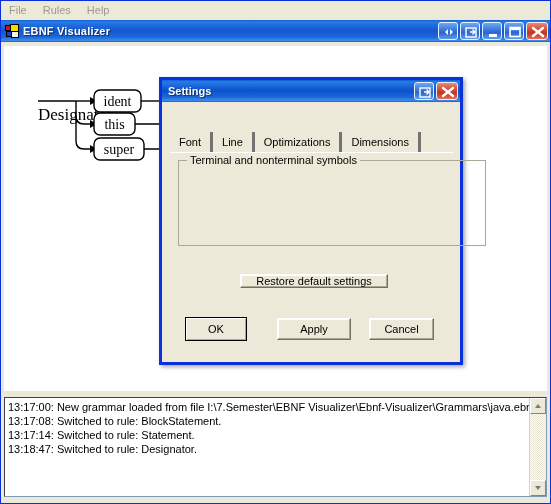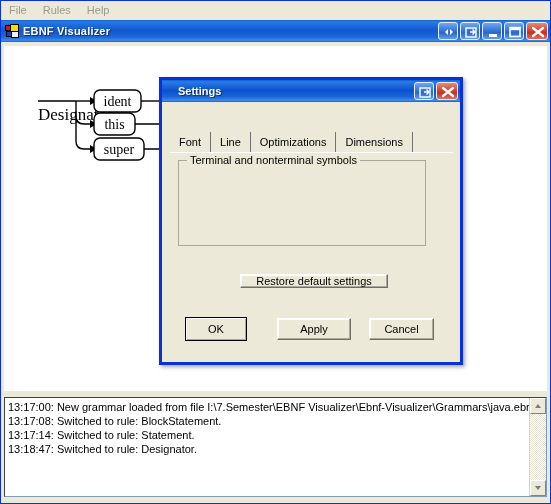--- a/index.html
+++ b/index.html
@@ -191,21 +191,21 @@
     border-top-width: 0;
     box-shadow: 2px 2px 4px rgba(0,0,0,0.35);
   }
   #dlg-title-bar {
     height: 22px;
     background: linear-gradient(to bottom,
         #0d5fd4 0%, #2b7ae4 8%, #1f6fdf 20%,
         #0b50cc 48%, #1b68d8 78%, #3d8cec 92%, #1b5fc9 100%);
     display: flex;
     align-items: center;
-    padding: 0 2px 0 16px;
+    padding: 0 2px 0 6px;
     margin: 0 -3px;
     border-left: 3px solid #0831d9;
     border-right: 3px solid #0831d9;
     border-top: 3px solid #0831d9;
     box-sizing: content-box;
     position: relative;
   }
   #dlg-title {
     color: #fff;
     font-size: 11px;
@@ -230,37 +230,37 @@
     display: flex;
     align-items: stretch;
   }
   .tab {
     display: flex;
     align-items: center;
     padding: 0 9px;
     font-size: 11px;
     color: #000;
     white-space: nowrap;
-    border-right: 1px solid #737373;
+    border-right: 3px solid #737373;
     cursor: default;
   }
   .tab.selected { font-weight: normal; }
   #tab-underline {
     position: absolute;
     left: 8px; top: 50px;
     width: 283px;
     height: 1px;
     background: #ffffff;
   }
 
   
   #group-box {
     position: absolute;
     left: 16px; top: 58px;
-    width: 248px; height: 86px;
+    width: 308px; height: 86px;
     box-sizing: border-box;
     border: 1px solid #aca899;
   }
   #group-legend {
     position: absolute;
     left: 8px; top: -7px;
     background: #ece9d8;
     padding: 0 3px;
     font-size: 11px;
     color: #000;

